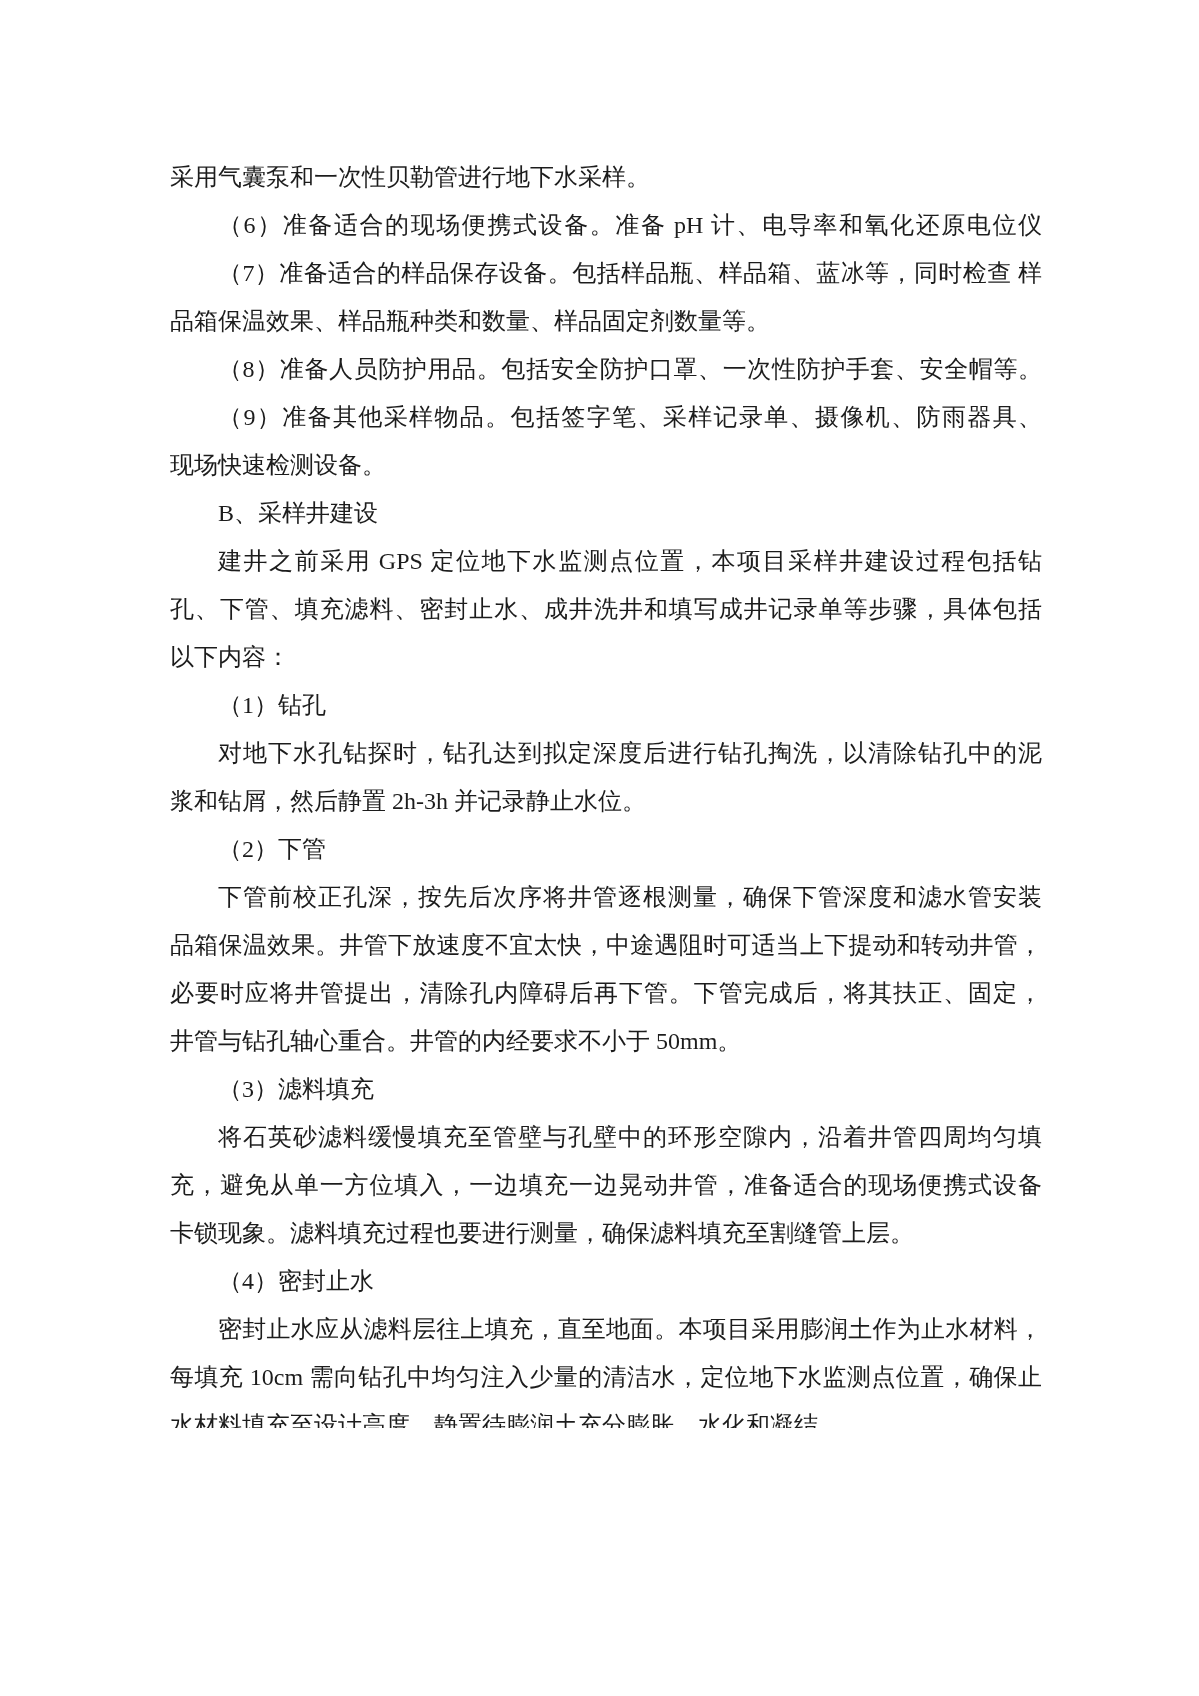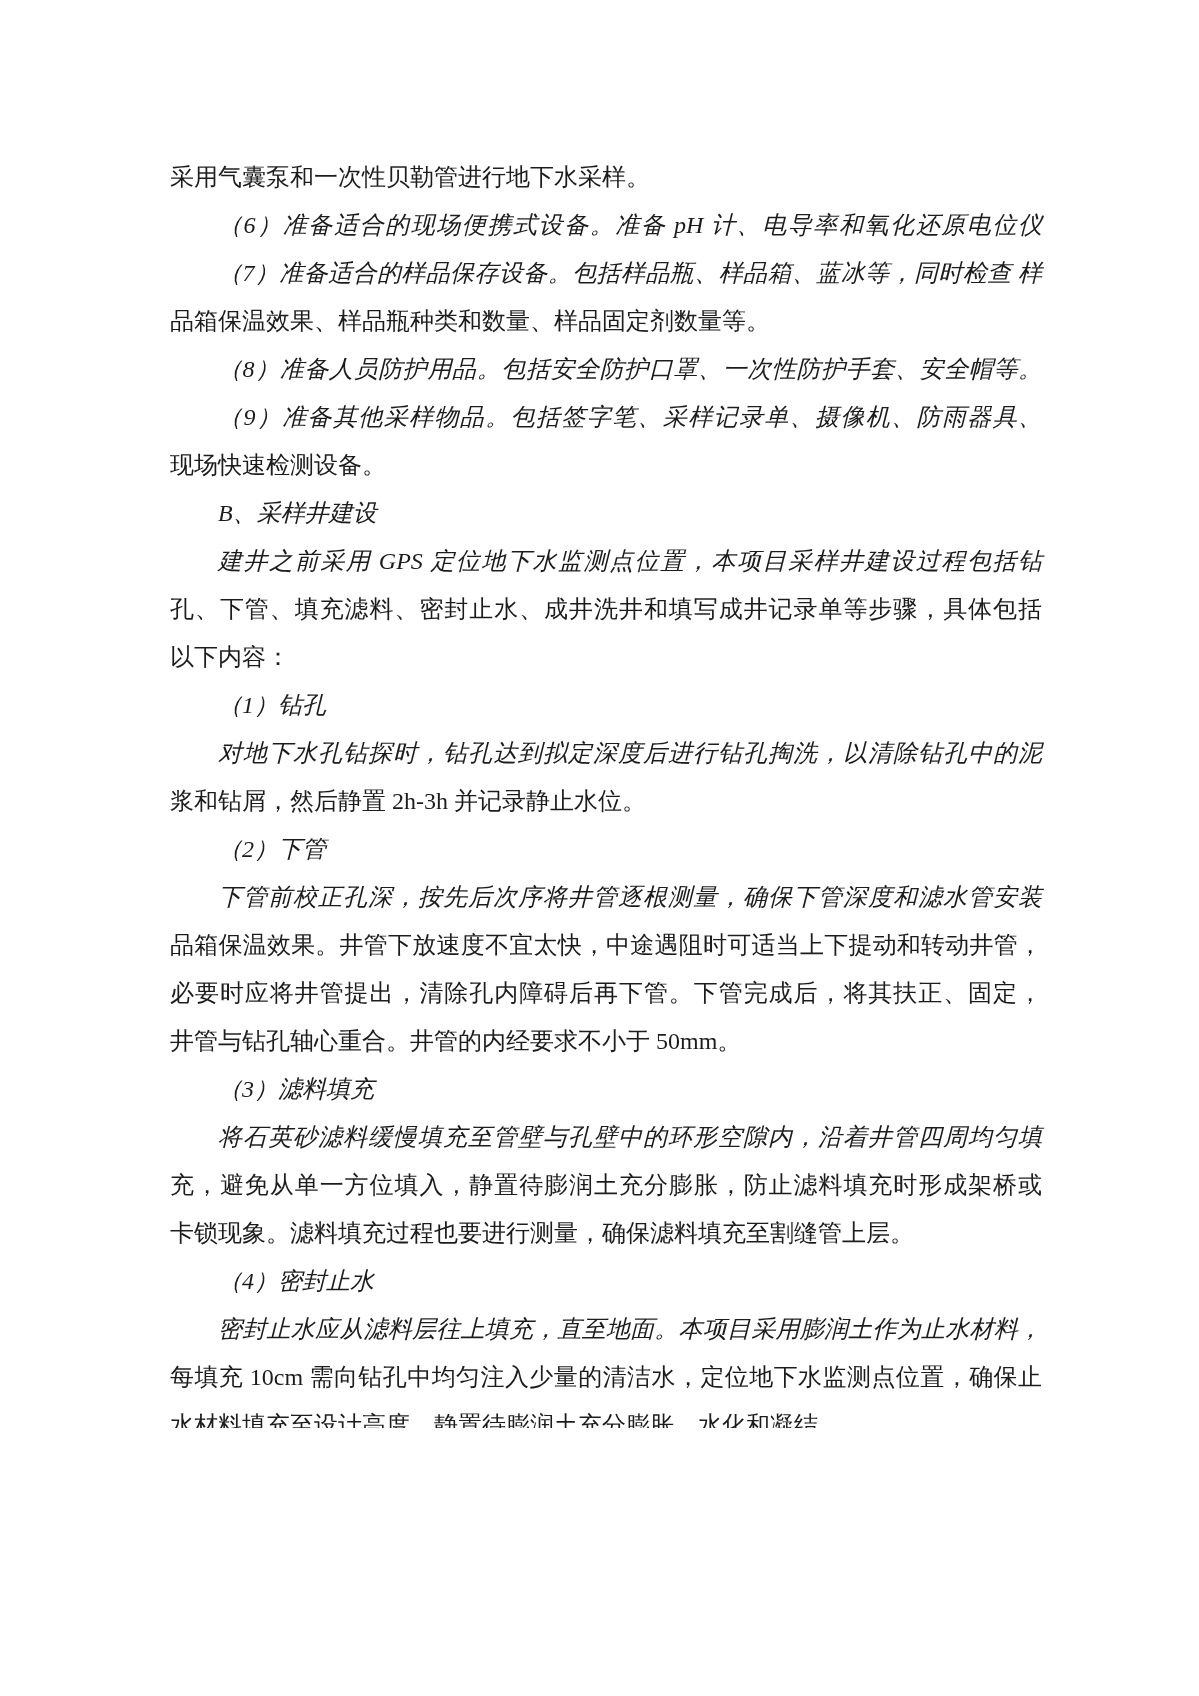--- a/index.html
+++ b/index.html
@@ -23,21 +23,20 @@
   .line {
     height: 48px;
     line-height: 48px;
     font-size: 24px;
     color: #1c1c1c;
     font-family: "Liberation Serif", "DejaVu Serif", serif;
     white-space: pre-wrap;
   }
   .line.indent {
     padding-left: 48px;
-    font-style: italic;
   }
   .line.fill {
     text-align: justify;
     text-align-last: justify;
   }
   .footer {
     position: absolute;
     left: 0;
     right: 0;
     top: 1545px;
@@ -67,21 +66,21 @@
       <div class="line indent">（1）钻孔</div>
       <div class="line indent fill">对地下水孔钻探时，钻孔达到拟定深度后进行钻孔掏洗，以清除钻孔中的泥</div>
       <div class="line">浆和钻屑，然后静置 2h-3h 并记录静止水位。</div>
       <div class="line indent">（2）下管</div>
       <div class="line indent fill">下管前校正孔深，按先后次序将井管逐根测量，确保下管深度和滤水管安装</div>
       <div class="line fill">品箱保温效果。井管下放速度不宜太快，中途遇阻时可适当上下提动和转动井管，</div>
       <div class="line fill">必要时应将井管提出，清除孔内障碍后再下管。下管完成后，将其扶正、固定，</div>
       <div class="line">井管与钻孔轴心重合。井管的内经要求不小于 50mm。</div>
       <div class="line indent">（3）滤料填充</div>
       <div class="line indent fill">将石英砂滤料缓慢填充至管壁与孔壁中的环形空隙内，沿着井管四周均匀填</div>
-      <div class="line fill">充，避免从单一方位填入，静置待膨润土充分膨胀，防止滤料填充时形成架桥或</div>
+      <div class="line fill">充，避免从单一方位填入，一边填充一边晃动井管，准备适合的现场便携式设备</div>
       <div class="line">卡锁现象。滤料填充过程也要进行测量，确保滤料填充至割缝管上层。</div>
       <div class="line indent">（4）密封止水</div>
       <div class="line indent fill">密封止水应从滤料层往上填充，直至地面。本项目采用膨润土作为止水材料，</div>
       <div class="line fill">每填充 10cm 需向钻孔中均匀注入少量的清洁水，定位地下水监测点位置，确保止</div>
       <div class="line">水材料填充至设计高度，静置待膨润土充分膨胀、水化和凝结。</div>
       <div class="line indent">（5）井台构筑</div>
     </div>
   <div class="footer">- 97 -</div>
 </div>
 

